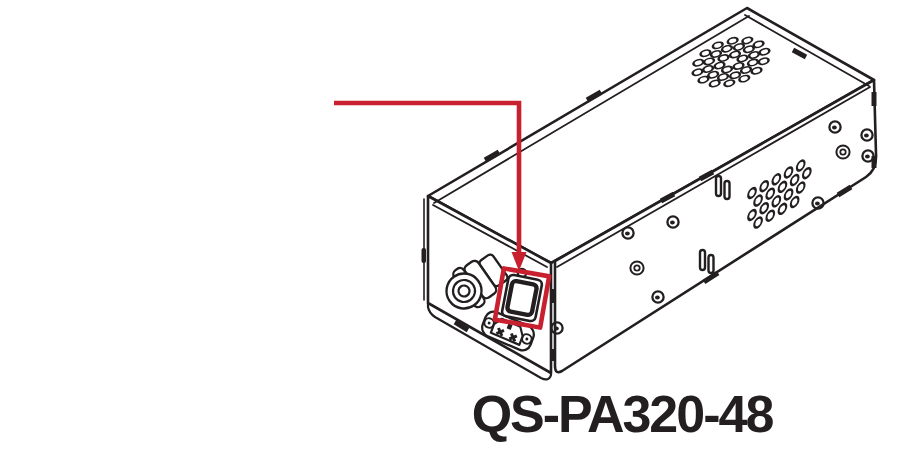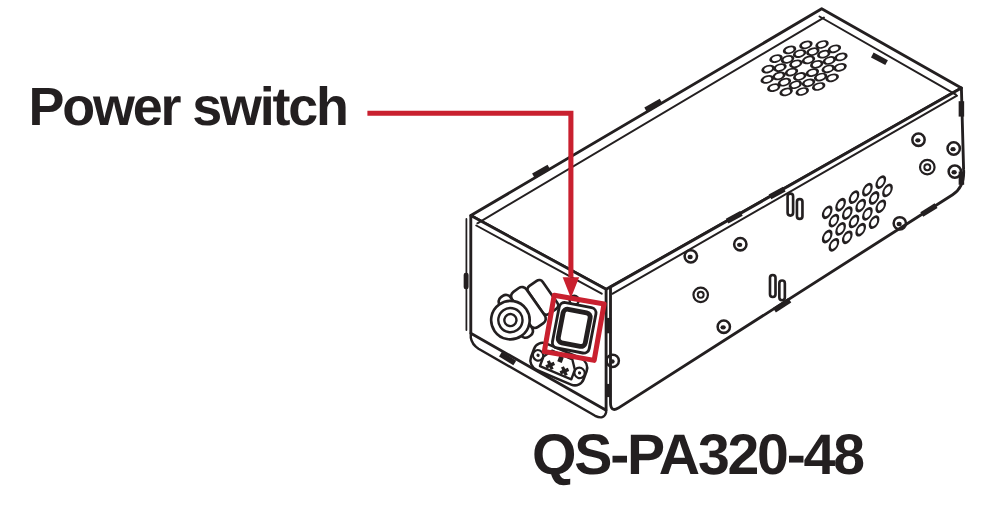--- a/index.html
+++ b/index.html
@@ -2,21 +2,21 @@
 <html><head>
 <meta charset="utf-8">
 <style>
   html,body{margin:0;padding:0;background:#ffffff;}
   .stage{
     position:relative;width:899px;height:461px;background:#ffffff;overflow:hidden;
     font-family:"Liberation Sans",sans-serif;
   }
   .label{position:absolute;font-weight:700;color:#231f20;white-space:nowrap;line-height:1.1;}
   .callout-label{left:26px;top:72px;font-size:49px;letter-spacing:-2px;}
-  .model-label{left:464px;top:386px;width:340px;text-align:center;font-size:52px;letter-spacing:-2px;}
+  .model-label{left:452px;top:386px;width:340px;text-align:center;font-size:52px;letter-spacing:-2px;}
   svg{position:absolute;left:0;top:0;}
 </style>
 </head>
 <body>
 
 <div class="stage">
 
   <svg width="899" height="461" viewBox="0 0 899 461">
     <g stroke="#231f20" fill="none" stroke-linecap="round" stroke-linejoin="round">
 
@@ -204,16 +204,15 @@
 
       <g stroke="#c9202f">
         <rect x="-23" y="-26" width="46" height="52" transform="translate(522,298) rotate(10)" stroke-width="4.6"></rect>
         <path d="M334,103 L519,103 L519,252" stroke-width="4.6" stroke-linejoin="miter" stroke-linecap="butt"></path>
         <polygon points="519,271 511.5,252 526.5,252" fill="#c9202f" stroke="none"></polygon>
       </g>
 
     </g>
   </svg>
 
-  <div class="label callout-label">Power switch</div>
   <div class="label model-label">QS-PA320-48</div>
 
 </div>
 
 </body></html>

